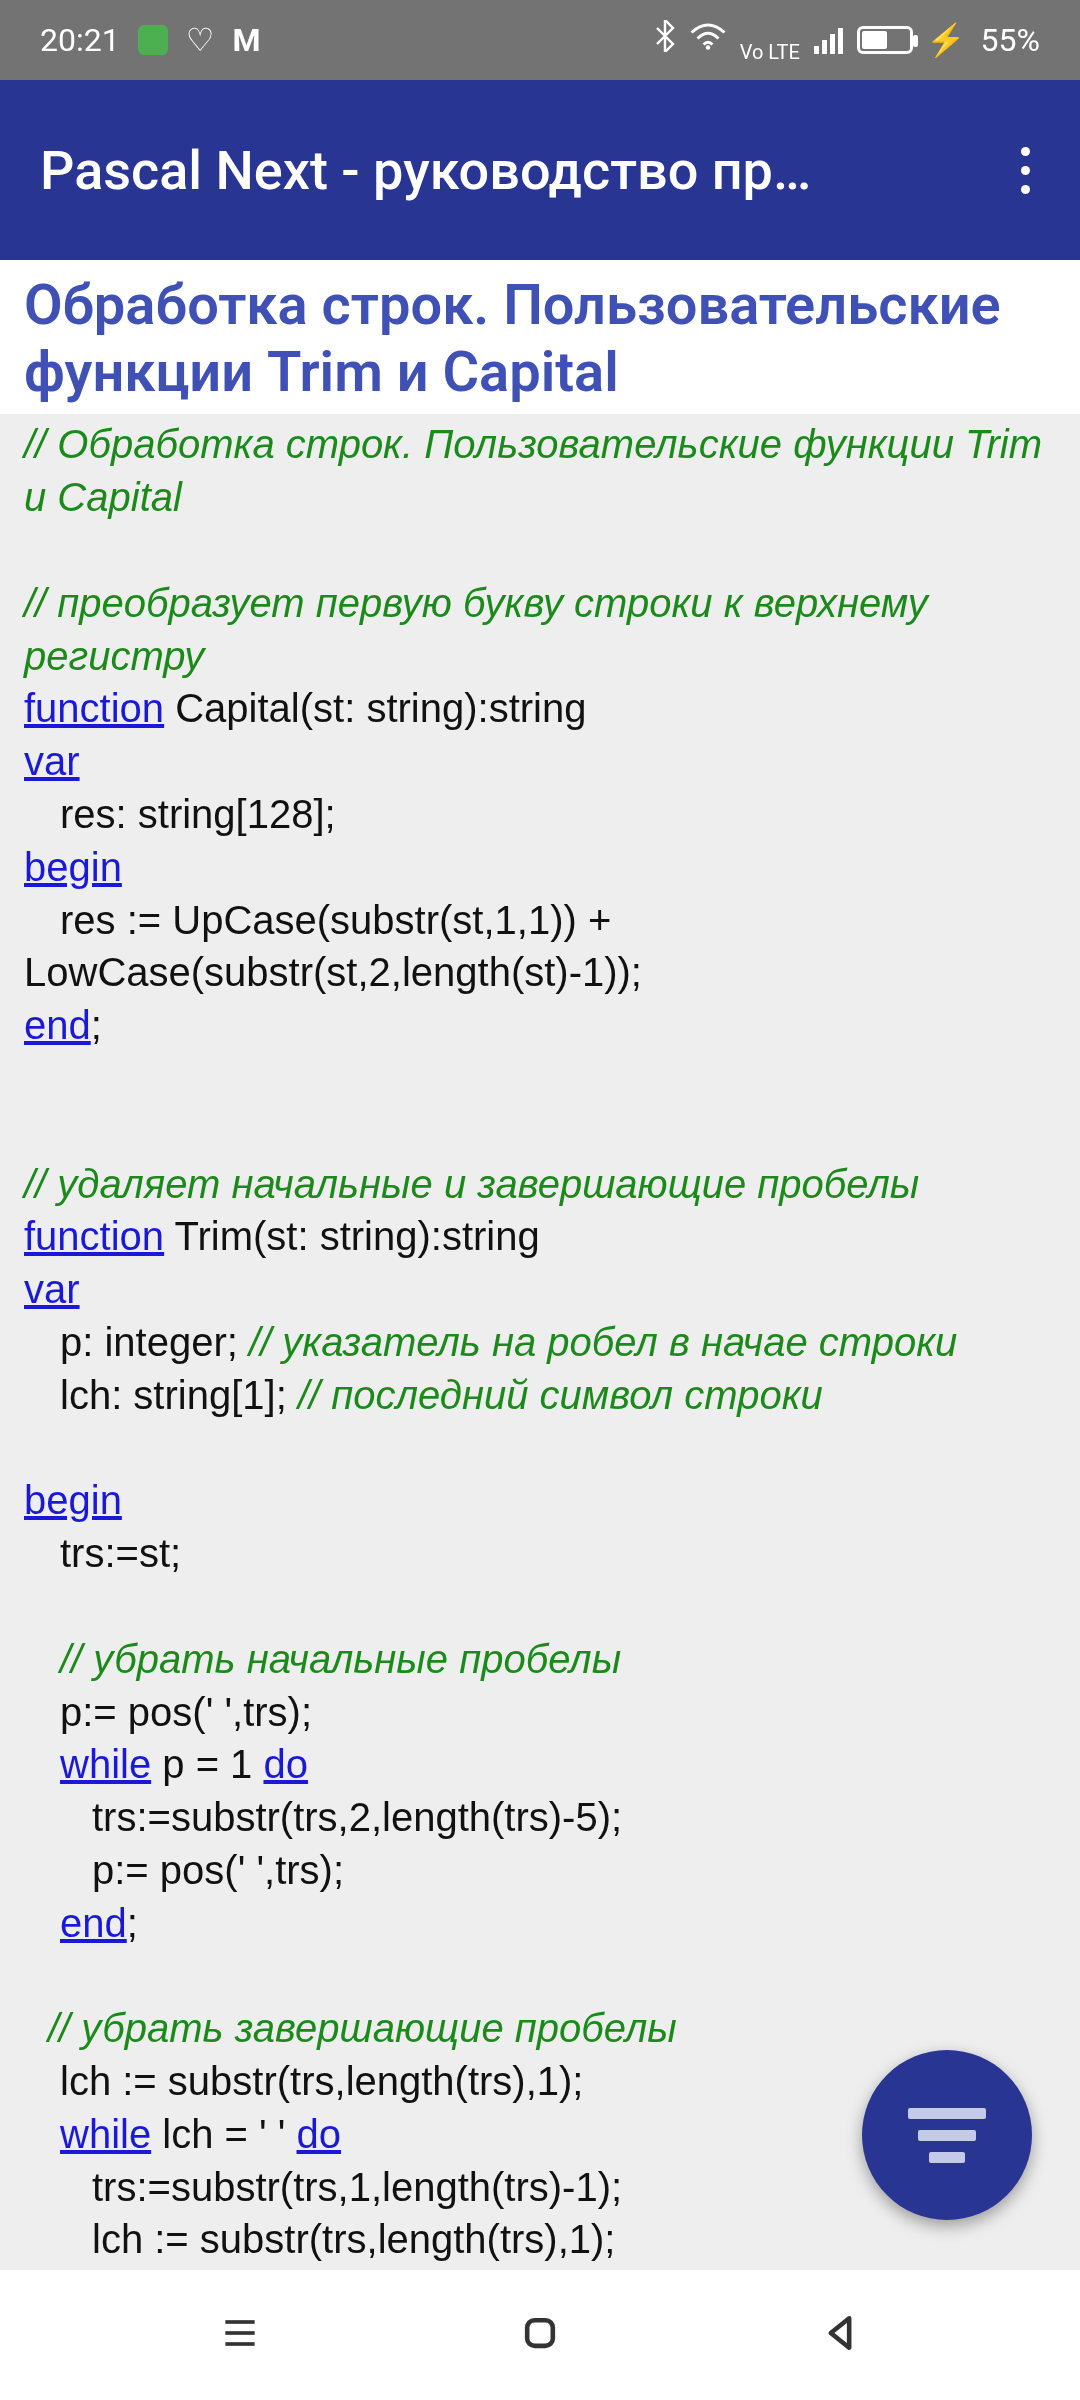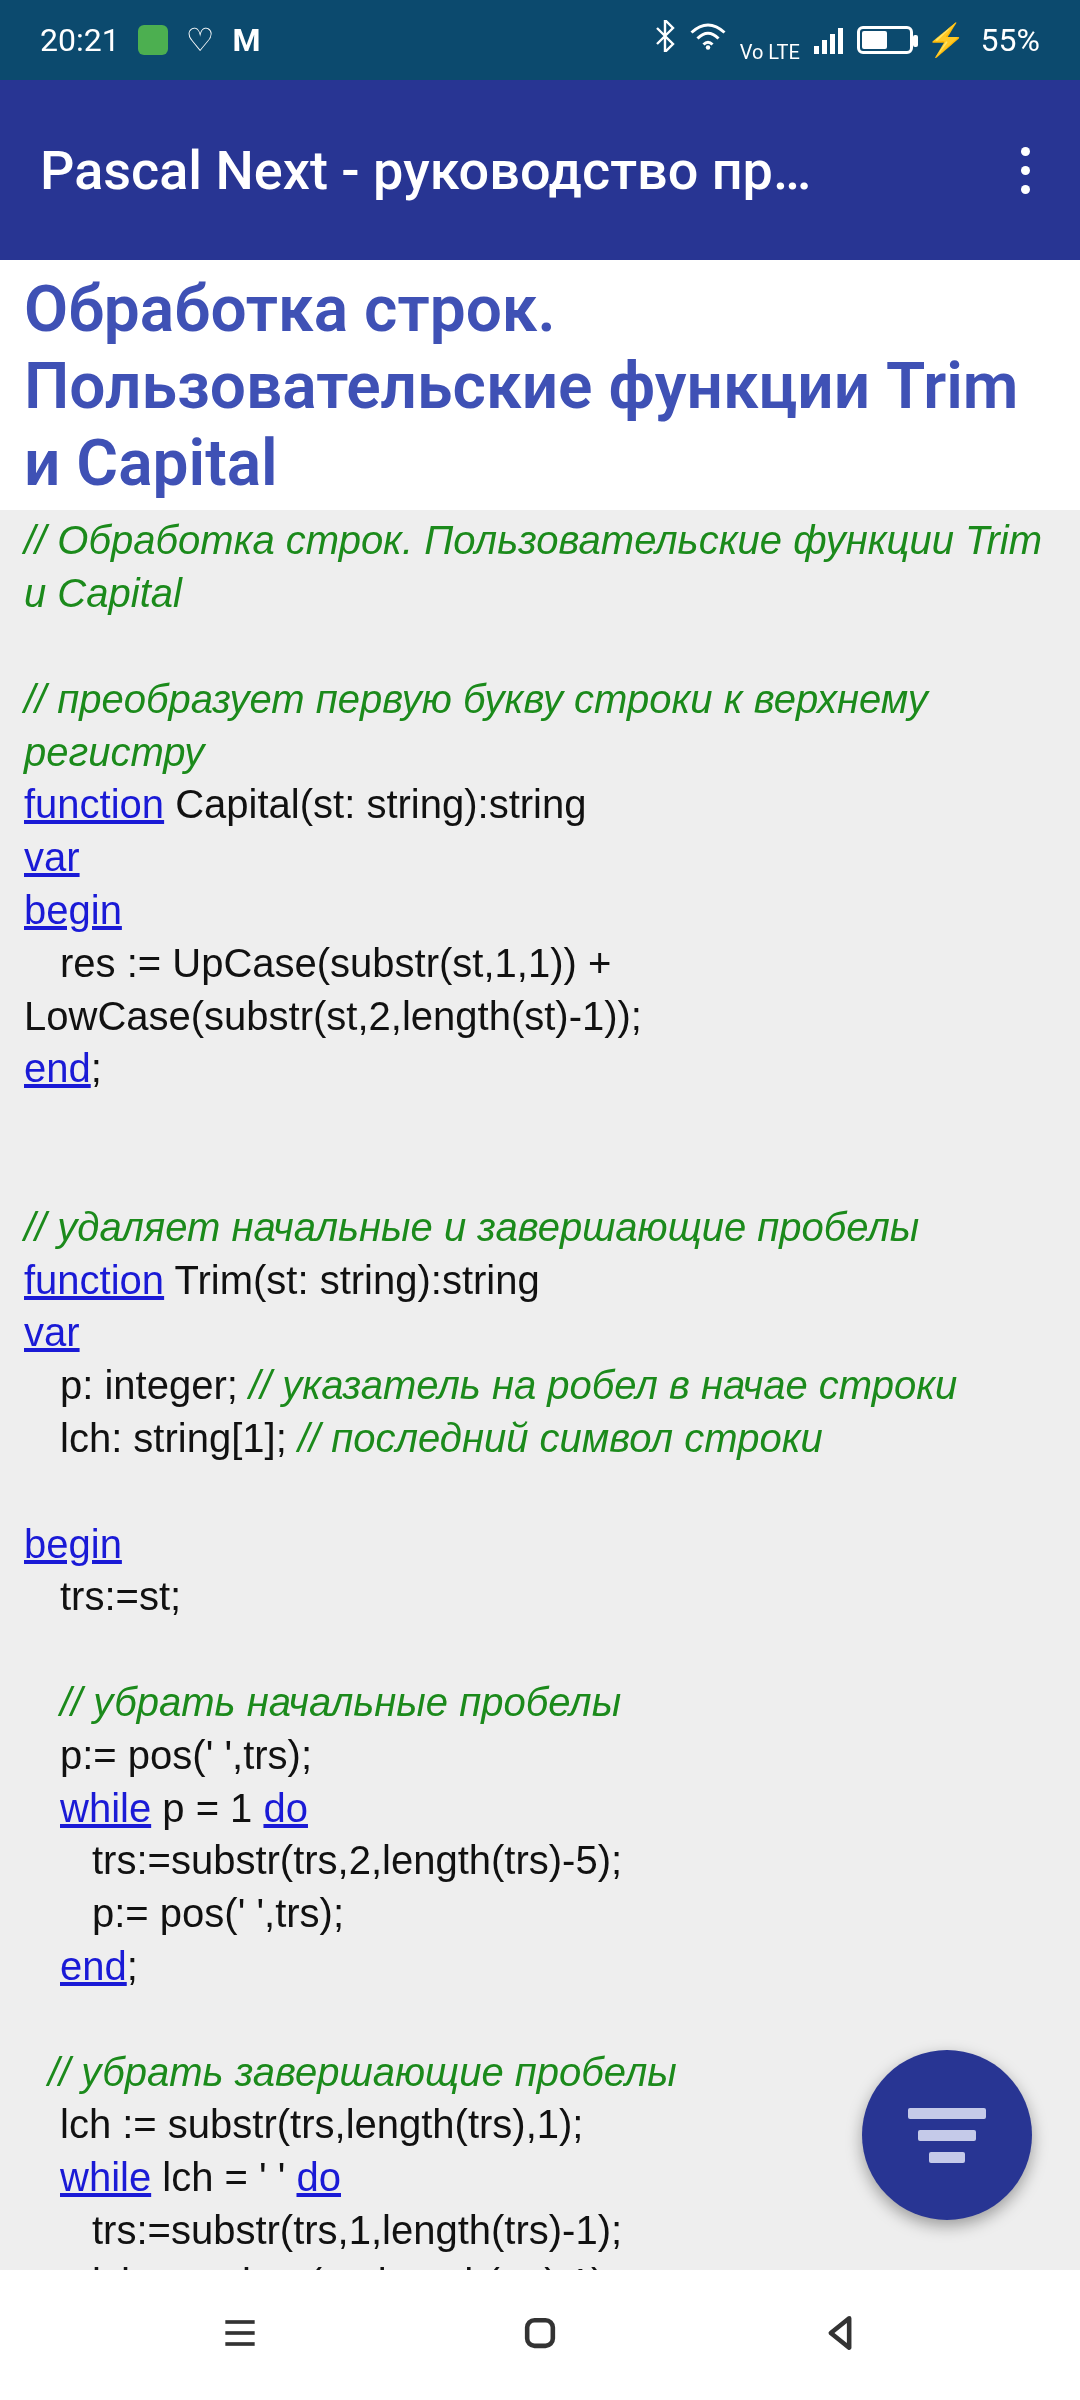--- a/index.html
+++ b/index.html
@@ -6,21 +6,21 @@
   body {
     width: 1080px;
     height: 2400px;
     font-family: -apple-system, Roboto, Arial, sans-serif;
     background: #ffffff;
     overflow: hidden;
     position: relative;
   }
   .status-bar {
     height: 80px;
-    background: #0c4a6e;
+    background: #737373;
     display: flex;
     align-items: center;
     justify-content: space-between;
     padding: 0 40px;
     color: #ffffff;
     font-size: 32px;
   }
   .status-left { display: flex; align-items: center; gap: 18px; }
   .status-right { display: flex; align-items: center; gap: 14px; }
   .batt-icon {
@@ -54,21 +54,21 @@
     flex-direction: column;
     gap: 10px;
     padding: 10px;
   }
   .dot { width: 9px; height: 9px; background: #fff; border-radius: 50%; }
   .content {
     padding: 8px 24px 0 24px;
   }
   .section-title {
     color: #3f51b5;
-    font-size: 64px;
+    font-size: 56px;
     font-weight: 600;
     line-height: 1.2;
     padding: 4px 0 8px 0;
   }
   .code-block {
     background: #eeeeee;
     font-family: Arial, sans-serif;
     font-size: 40px;
     line-height: 1.32;
     padding: 4px 0 200px 0;
@@ -167,20 +167,21 @@
 
 <div class="content">
   <div class="section-title">Обработка строк. Пользовательские функции Trim и Capital</div>
 
   <div class="code-block">
     <div><span class="cm">// Обработка строк. Пользовательские функции Trim и Capital</span></div>
     <div>&nbsp;</div>
     <div><span class="cm">// преобразует первую букву строки к верхнему регистру</span></div>
     <div><span class="kw">function</span><span class="tx"> Capital(st: string):string</span></div>
     <div><span class="kw">var</span></div>
+    <div><span class="ind1 tx">res: string[128];</span></div>
     <div><span class="kw">begin</span></div>
     <div><span class="ind1 tx">res := UpCase(substr(st,1,1)) +</span></div>
     <div><span class="tx">LowCase(substr(st,2,length(st)-1));</span></div>
     <div><span class="kw">end</span><span class="tx">;</span></div>
     <div>&nbsp;</div>
     <div>&nbsp;</div>
     <div><span class="cm">// удаляет начальные и завершающие пробелы</span></div>
     <div><span class="kw">function</span><span class="tx"> Trim(st: string):string</span></div>
     <div><span class="kw">var</span></div>
     <div><span class="ind1"><span class="tx">p: integer;       </span><span class="cm">// указатель на робел в начае строки</span></span></div>

